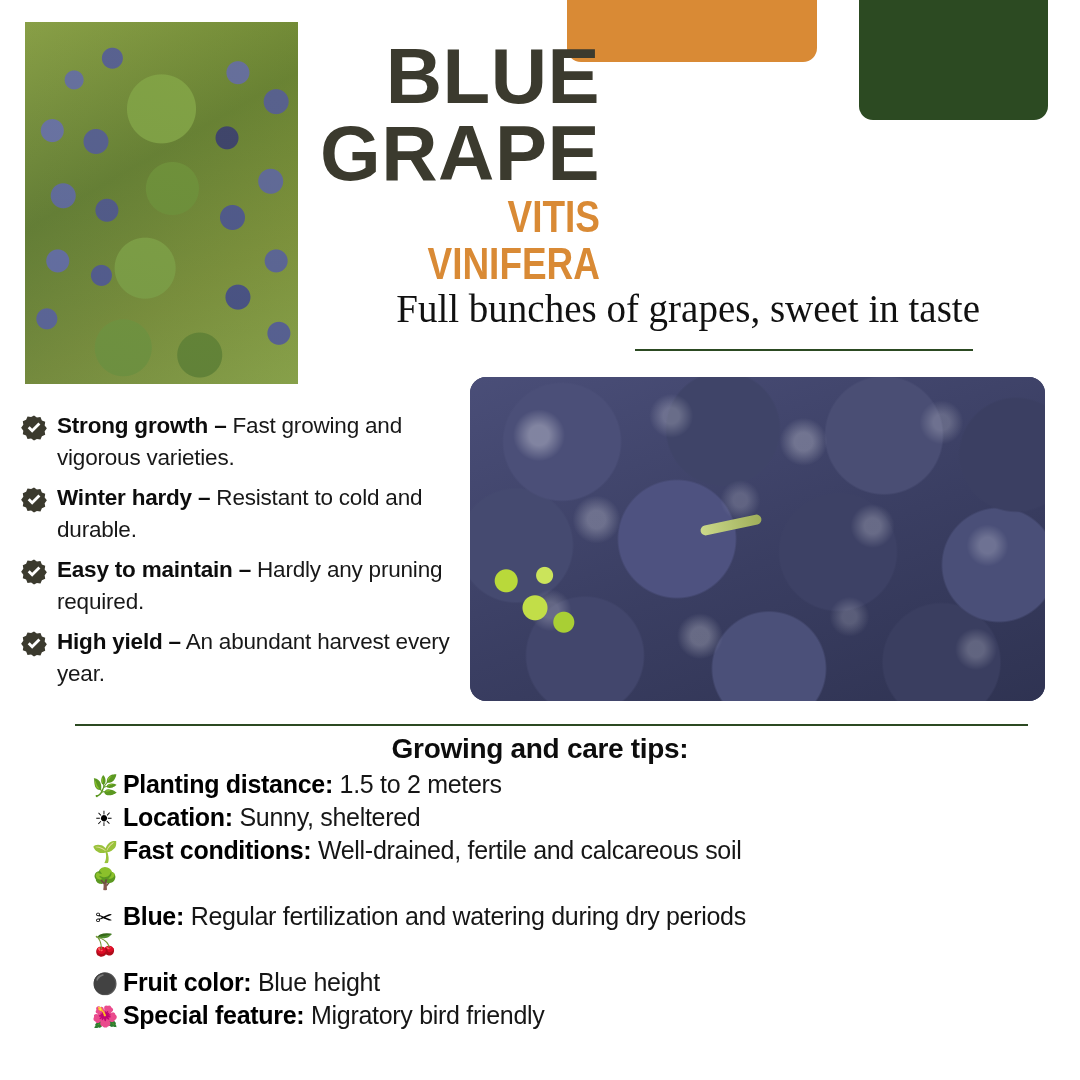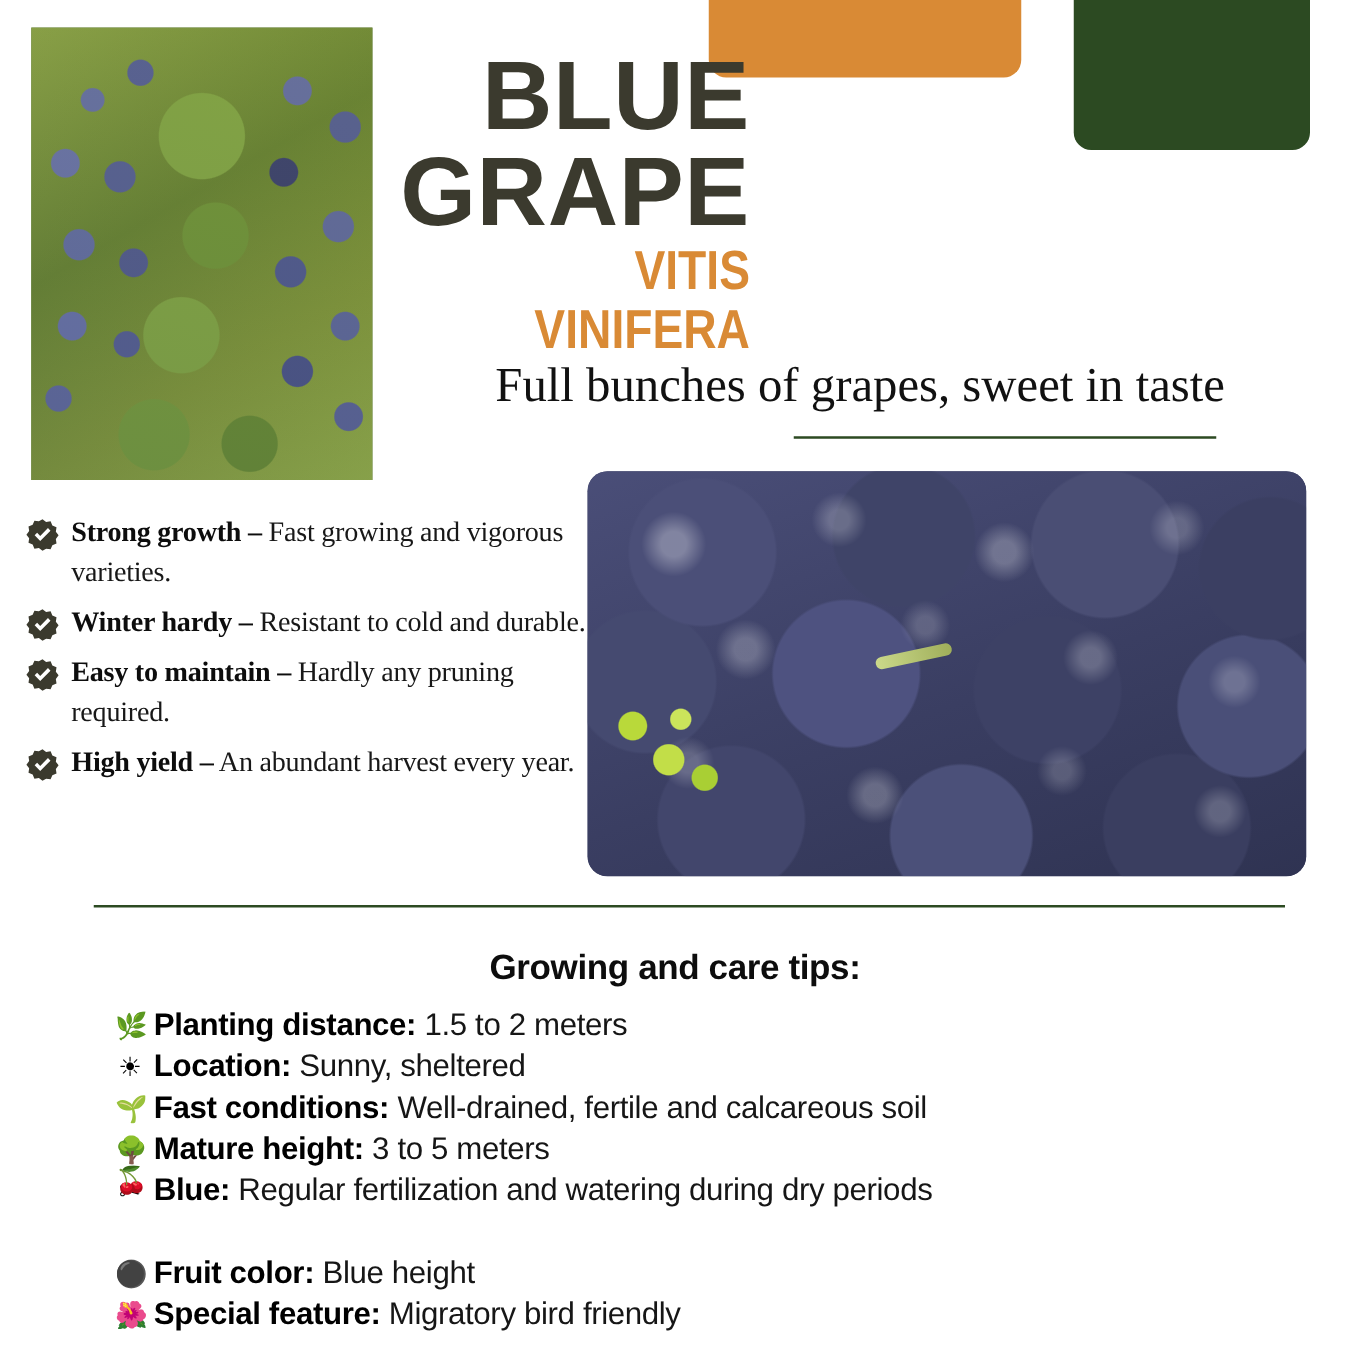--- a/index.html
+++ b/index.html
@@ -206,21 +206,20 @@
     position: absolute;
     left: 20px;
     top: 410px;
     width: 450px;
   }
   .feature-item {
     display: flex;
     align-items: flex-start;
     gap: 9px;
     margin-bottom: 8px;
-    font-family: Liberation Serif, serif;
   }
   .badge-icon {
     flex: 0 0 auto;
     width: 28px;
     height: 28px;
     margin-top: 4px;
   }
   .feature-text {
     font-size: 22.5px;
     line-height: 1.42;
@@ -244,21 +243,20 @@
   #tips-heading {
     position: absolute;
     left: 75px;
     top: 733px;
     width: 930px;
     text-align: center;
     font-size: 28px;
     font-weight: 700;
     color: #0d0d0d;
     letter-spacing: -0.3px;
-    margin-top: 25px;
   }
   #tips-list {
     position: absolute;
     left: 92px;
     top: 769px;
     width: 960px;
   }
   .tip-row {
     display: flex;
     align-items: baseline;
@@ -271,21 +269,20 @@
     line-height: 1;
     width: 24px;
     text-align: center;
   }
   .tip-text {
     font-size: 25px;
     line-height: 1.25;
     color: #161616;
     letter-spacing: -0.3px;
     white-space: nowrap;
-    margin-top: 36px;
   }
   .tip-text b {
     font-weight: 700;
     color: #000000;
   }
 </style>
 </head>
 <body>
 
 <div id="poster">
@@ -376,21 +373,20 @@
       <span class="tip-text"><b>Location:</b><span> Sunny, sheltered</span></span>
     </div>
 
     <div class="tip-row">
       <span class="tip-emoji">🌱</span>
       <span class="tip-text"><b>Fast conditions:</b><span> Well-drained, fertile and calcareous soil</span></span>
     </div>
 
     <div class="tip-row">
       <span class="tip-emoji">🌳</span>
-      <span class="tip-text"><b>Mature height:</b><span> 3 to 5 meters</span></span>
     </div>
 
     <div class="tip-row">
       <span class="tip-emoji">✂</span>
       <span class="tip-text"><b>Blue:</b><span> Regular fertilization and watering during dry periods</span></span>
     </div>
 
     <div class="tip-row">
       <span class="tip-emoji">🍒</span>
     </div>

